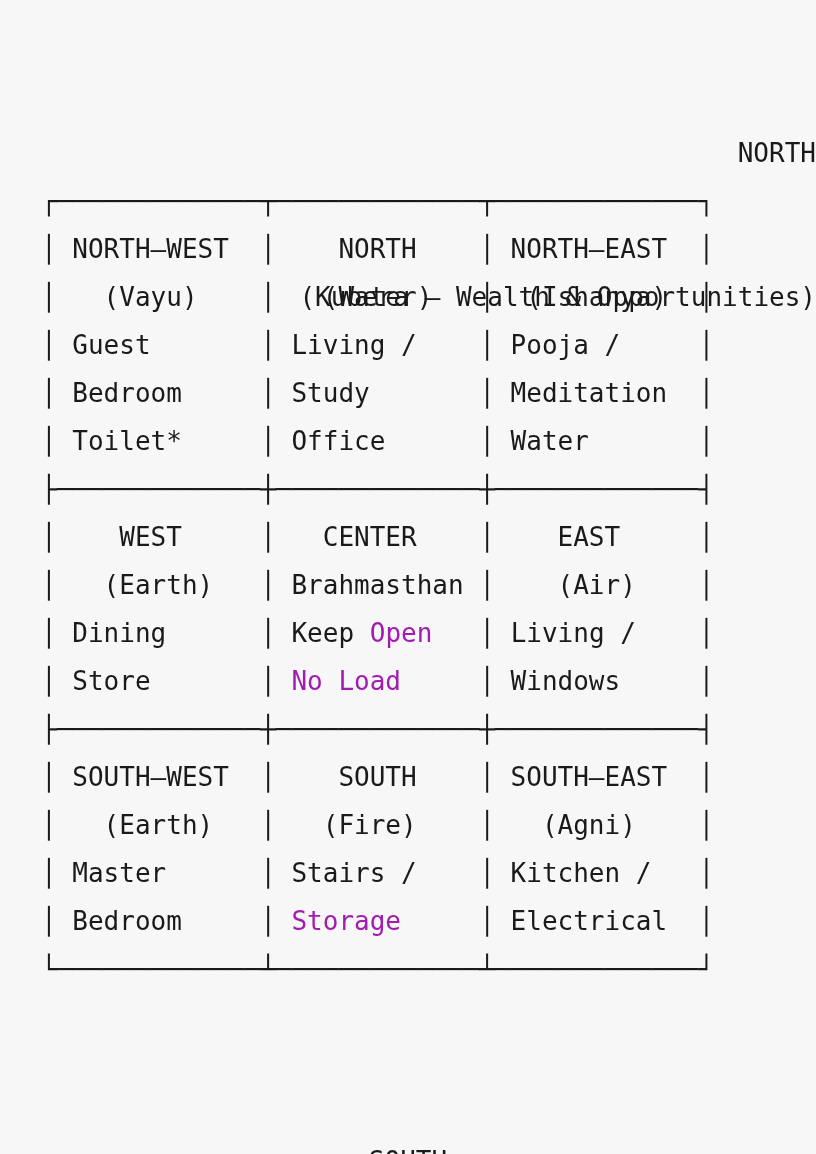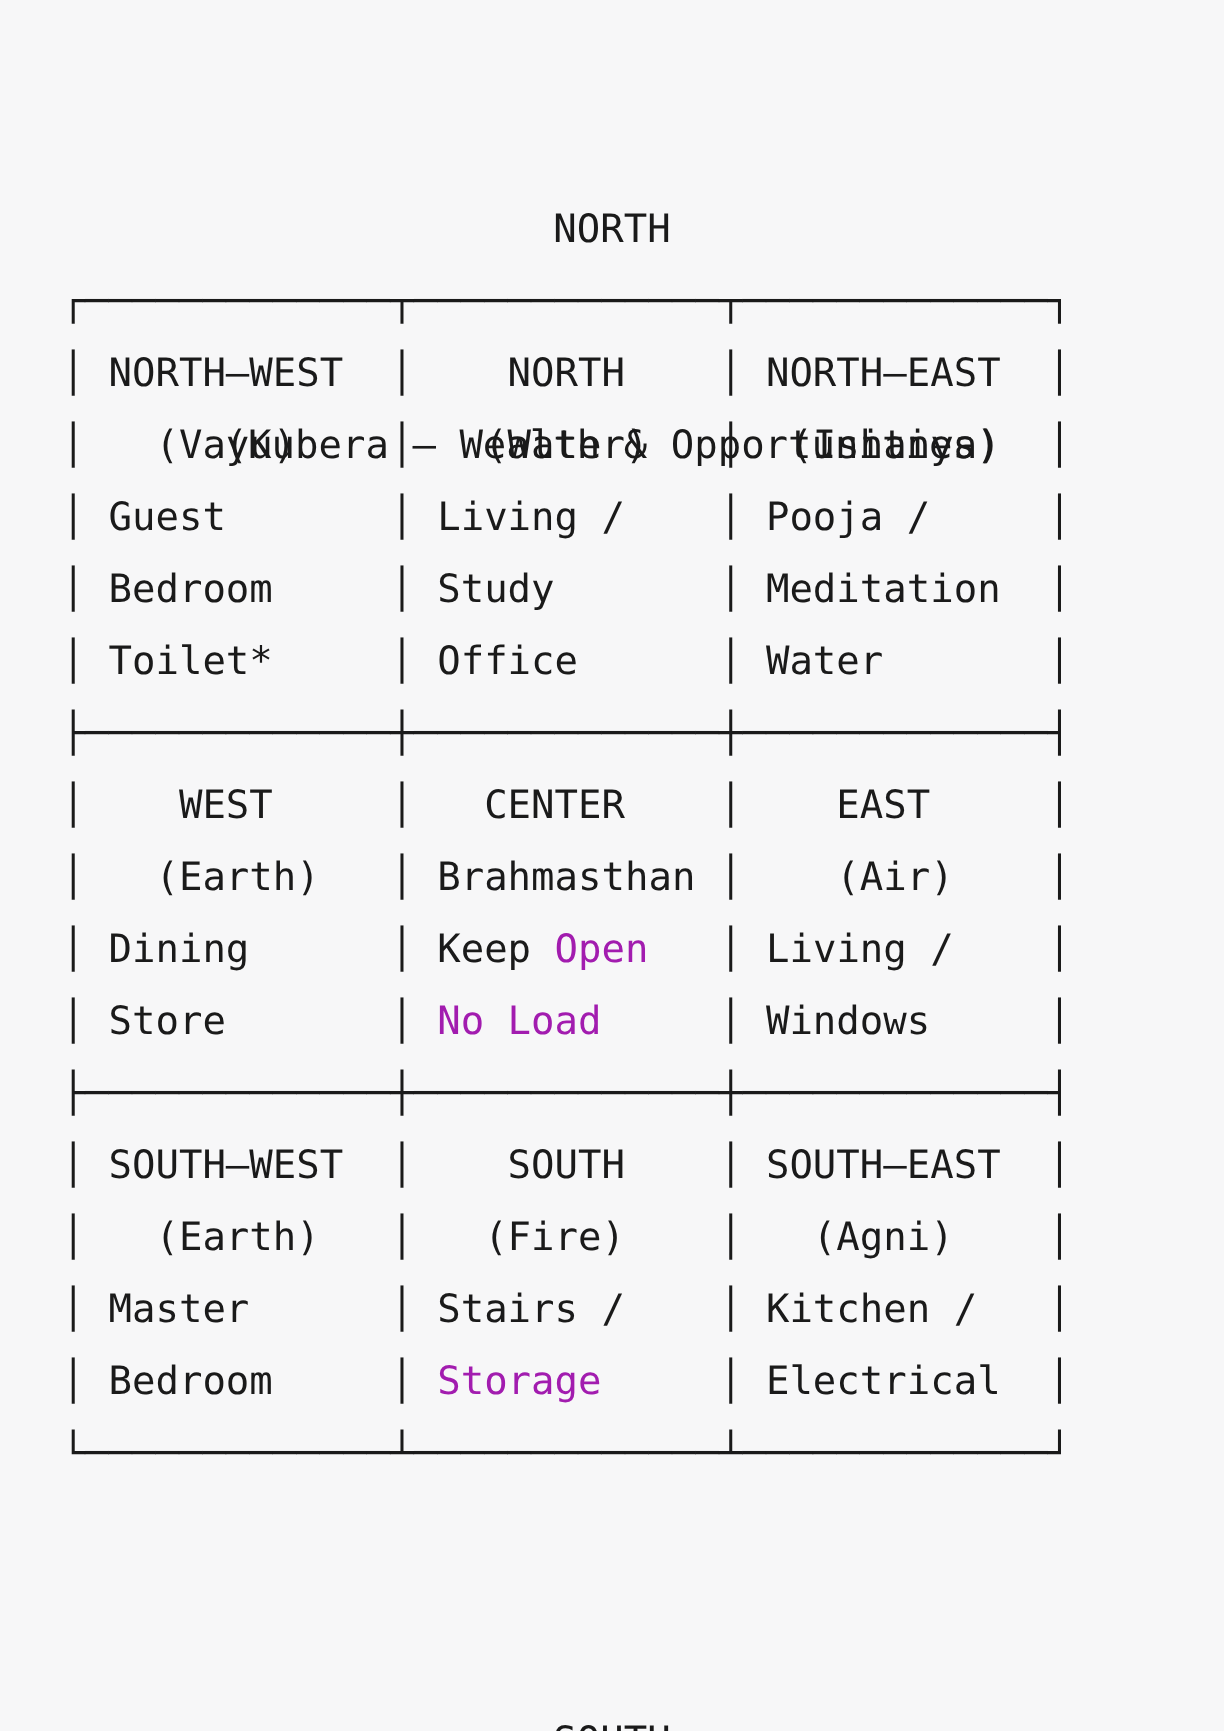--- a/index.html
+++ b/index.html
@@ -16,21 +16,21 @@
     font-size: 26px;
     line-height: 48px;
   }
   .compass-header, .compass-footer {
     position: absolute;
     left: 0;
     width: 100%;
     text-align: center;
     white-space: pre;
   }
-  .compass-header { top: 33px; }
+  .compass-header { top: 33px; text-align: right; }
   .compass-footer { top: 1041px; }
   .diagram {
     position: absolute;
     left: 41px;
     top: 177px;
     white-space: pre;
   }
   .art-line { white-space: pre; }
   .accent { color: var(--accent, #a21caf); text-align: center; }
 </style>

